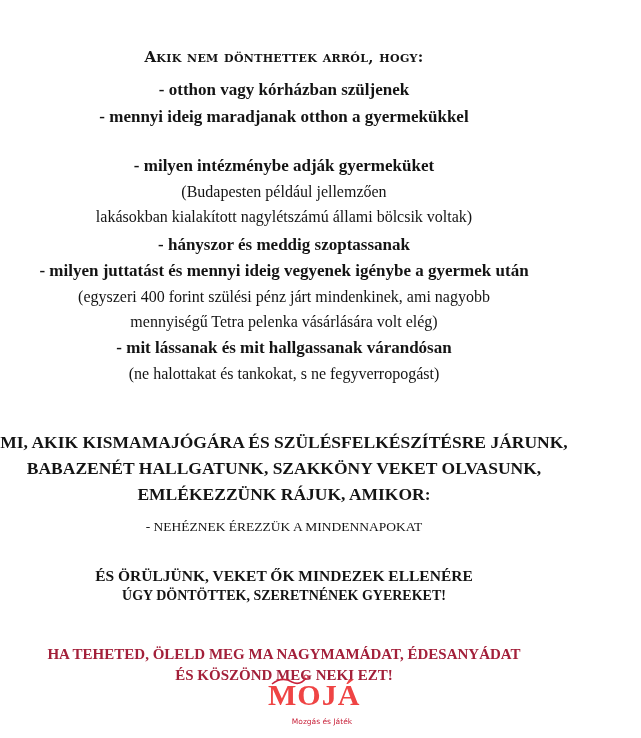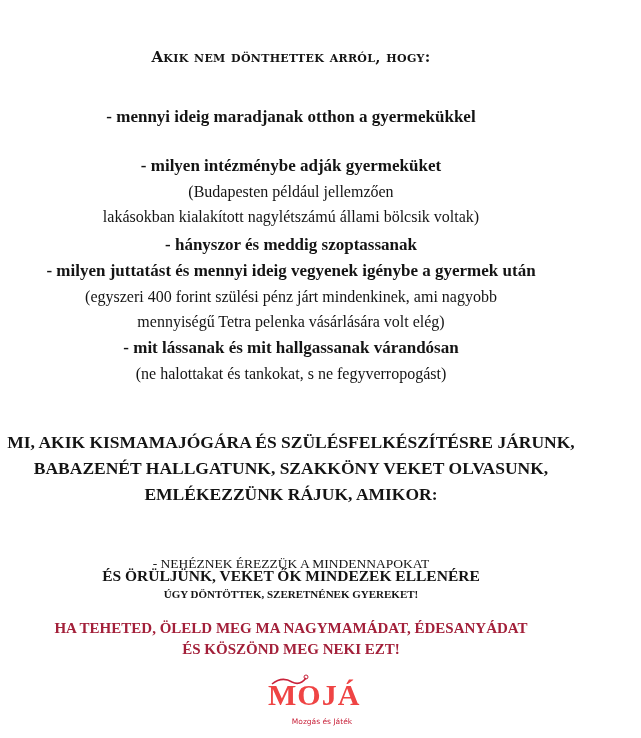--- a/index.html
+++ b/index.html
@@ -1,57 +1,58 @@
 <!DOCTYPE html>
 <html><head>
   <meta charset="utf-8">
   <style>
     html, body { margin: 0; padding: 0; background: #ffffff; }
     body { width: 641px; height: 738px; overflow: hidden; position: relative;
       font-family: "DejaVu Serif", "Liberation Serif", serif; color: #141414; }
     .page { position: absolute; left: 0; top: 0; width: 641px; height: 738px; text-align: center; }
-    .line { position: absolute; left: 7px; width: 568px; white-space: nowrap; }
+    .line { position: absolute; left: 0; width: 568px; white-space: nowrap; }
     .title { top: 48px; font-size: 15px; font-weight: bold; font-variant: small-caps; letter-spacing: 0.3px; }
     .b { font-family: "Liberation Serif", serif; font-weight: bold; font-size: 17px; }
     .n { font-family: "Liberation Serif", serif; font-size: 16px; }
     .caps { font-family: "Liberation Serif", serif; font-size: 17.5px; font-weight: bold; }
-    .smallcaps { font-family: "Liberation Serif", serif; font-size: 13.5px; margin-top: 37px; }
-    .red { font-family: "Liberation Serif", serif; font-size: 15px; font-weight: bold; color: #a3203a; }
+    .smallcaps { font-family: "Liberation Serif", serif; font-size: 13.5px; }
+    .red { font-family: "Liberation Serif", serif; font-size: 15px; font-weight: bold; color: #a3203a; margin-top: 26px; }
     .logo { position: absolute; left: 262px; top: 676px; width: 120px; height: 56px; }
     .logo-word { position: absolute; left: 6px; top: 2px; font-family: "Liberation Serif", serif;
       font-size: 30px; font-weight: bold; color: #ef4444; letter-spacing: 1px; }
     .logo-sub { position: absolute; left: 0; width: 120px; top: 41px; font-family: "DejaVu Sans", sans-serif;
       font-size: 7.5px; color: #c8223a; text-align: center; }
     .logo-swirl { position: absolute; left: 8px; top: -2px; }
   </style>
 </head>
 <body>
 
 <div class="page">
   <div class="line title">Akik nem dönthettek arról, hogy:</div>
 
+  <div class="line b" style="top:80px">- otthon vagy kórházban szüljenek</div>
   <div class="line b" style="top:107px">- mennyi ideig maradjanak otthon a gyermekükkel</div>
   <div class="line b" style="top:156px">- milyen intézménybe adják gyermeküket</div>
   <div class="line n" style="top:183px">(Budapesten például jellemzően</div>
   <div class="line n" style="top:208px">lakásokban kialakított nagylétszámú állami bölcsik voltak)</div>
   <div class="line b" style="top:235px">- hányszor és meddig szoptassanak</div>
   <div class="line b" style="top:261px">- milyen juttatást és mennyi ideig vegyenek igénybe a gyermek után</div>
   <div class="line n" style="top:288px">(egyszeri 400 forint szülési pénz járt mindenkinek, ami nagyobb</div>
   <div class="line n" style="top:313px">mennyiségű Tetra pelenka vásárlására volt elég)</div>
   <div class="line b" style="top:338px">- mit lássanak és mit hallgassanak várandósan</div>
   <div class="line n" style="top:365px">(ne halottakat és tankokat, s ne fegyverropogást)</div>
 
   <div class="line caps" style="top:432px">MI, AKIK KISMAMAJÓGÁRA ÉS SZÜLÉSFELKÉSZÍTÉSRE JÁRUNK,</div>
   <div class="line caps" style="top:458px">BABAZENÉT HALLGATUNK, SZAKKÖNY VEKET OLVASUNK,</div>
   <div class="line caps" style="top:484px">EMLÉKEZZÜNK RÁJUK, AMIKOR:</div>
 
   <div class="line smallcaps" style="top:519px">- NEHÉZNEK ÉREZZÜK A MINDENNAPOKAT</div>
 
   <div class="line caps" style="top:567px; font-size:15.5px">ÉS ÖRÜLJÜNK, VEKET ŐK MINDEZEK ELLENÉRE</div>
-  <div class="line caps" style="top:588px; font-size:11px">ÚGY DÖNTÖTTEK, SZERETNÉNEK GYEREKET!</div>
+  <div class="line caps" style="top:588px; font-size:14px">ÚGY DÖNTÖTTEK, SZERETNÉNEK GYEREKET!</div>
 
   <div class="line red" style="top:620px">HA TEHETED, ÖLELD MEG MA NAGYMAMÁDAT, ÉDESANYÁDAT</div>
   <div class="line red" style="top:641px">ÉS KÖSZÖND MEG NEKI EZT!</div>
 
   <div class="logo">
     <svg class="logo-swirl" width="40" height="12" viewBox="0 0 40 12">
       <path d="M2 10 Q 12 2 22 8 Q 30 12 36 4" stroke="#c8223a" stroke-width="1.6" fill="none"></path>
       <circle cx="36" cy="3" r="2" fill="none" stroke="#c8223a" stroke-width="1"></circle>
     </svg>
     <div class="logo-word">MOJÁ</div>

